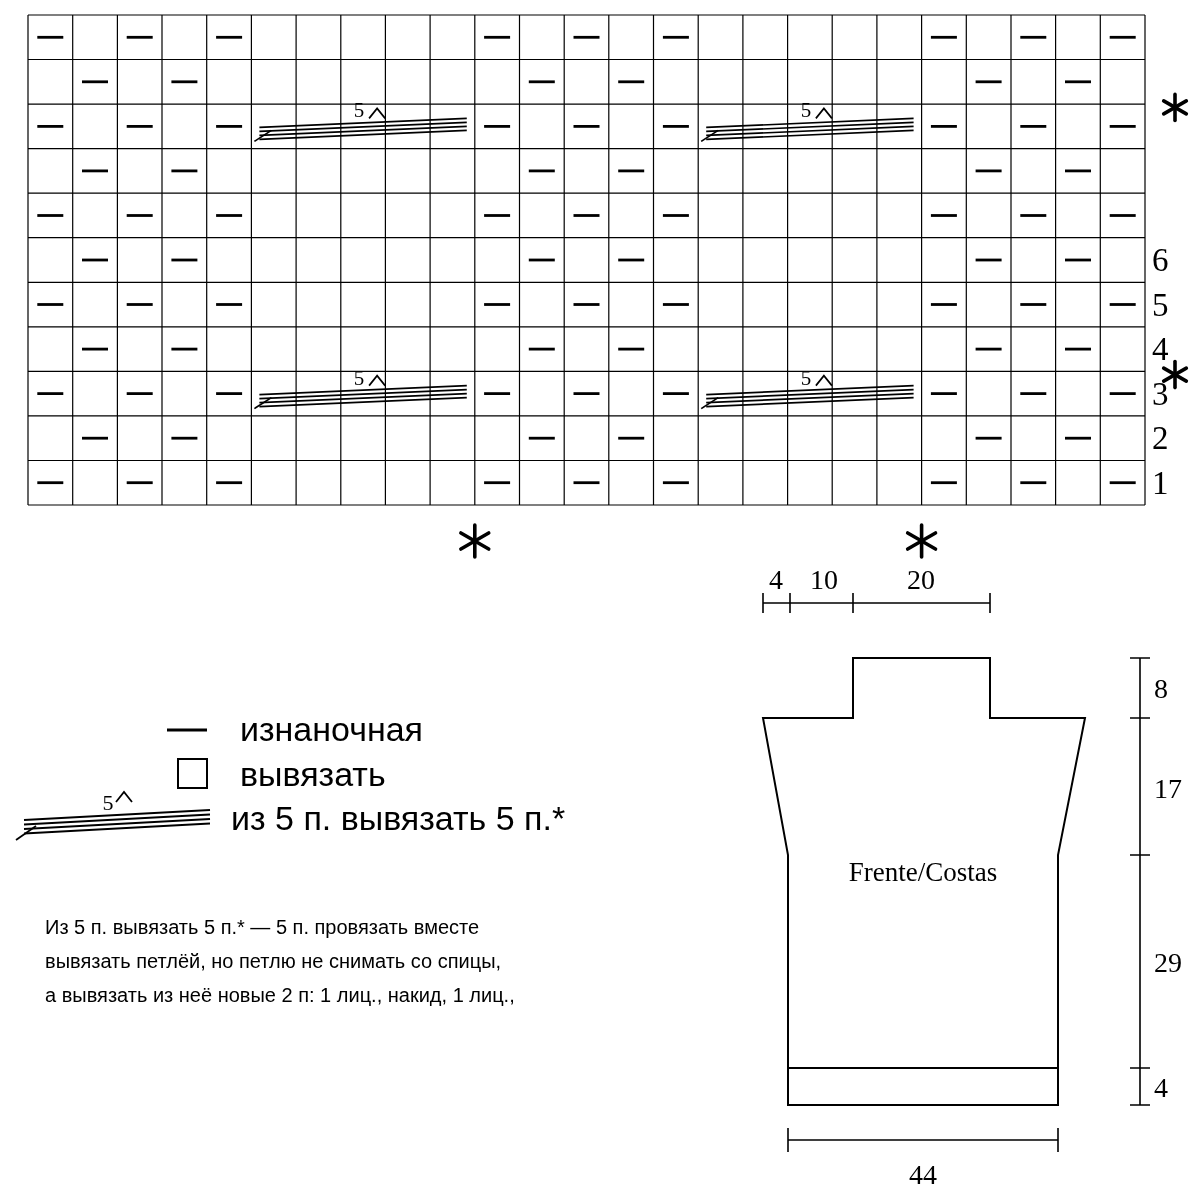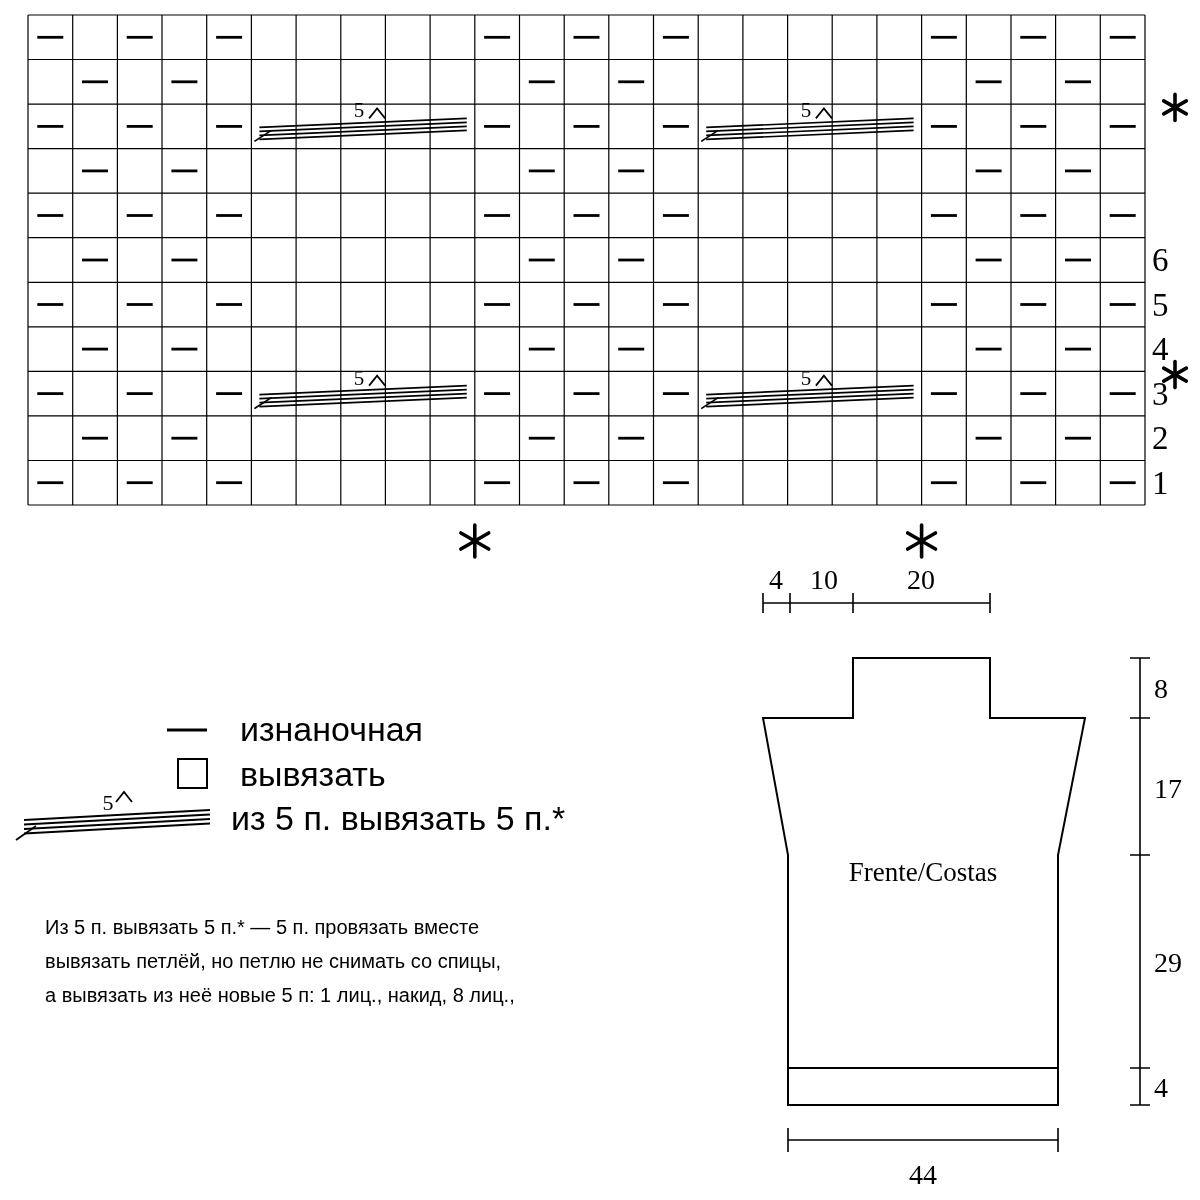--- a/index.html
+++ b/index.html
@@ -215,16 +215,16 @@
         <path d="M108 18 l8 -10 l8 10"></path>
       </g>
       <text x="100" y="26" text-anchor="middle" fill="#000" style="font-family:'Liberation Serif',serif;font-size:22px">5</text>
     </svg>
     <div class="legend-label" style="left:231px;top:799px;">из 5 п. вывязать 5 п.*</div>
   </div>
 
   <div class="note">
     <div>Из 5 п. вывязать 5 п.* — 5 п. провязать вместе</div>
     <div>вывязать петлёй, но петлю не снимать со спицы,</div>
-    <div>а вывязать из неё новые 5 п: 1 лиц., накид, 8 лиц.,</div>
+    <div>а вывязать из неё новые 2 п: 1 лиц., накид, 1 лиц.,</div>
   </div>
 
 </div>
 
 </body></html>

